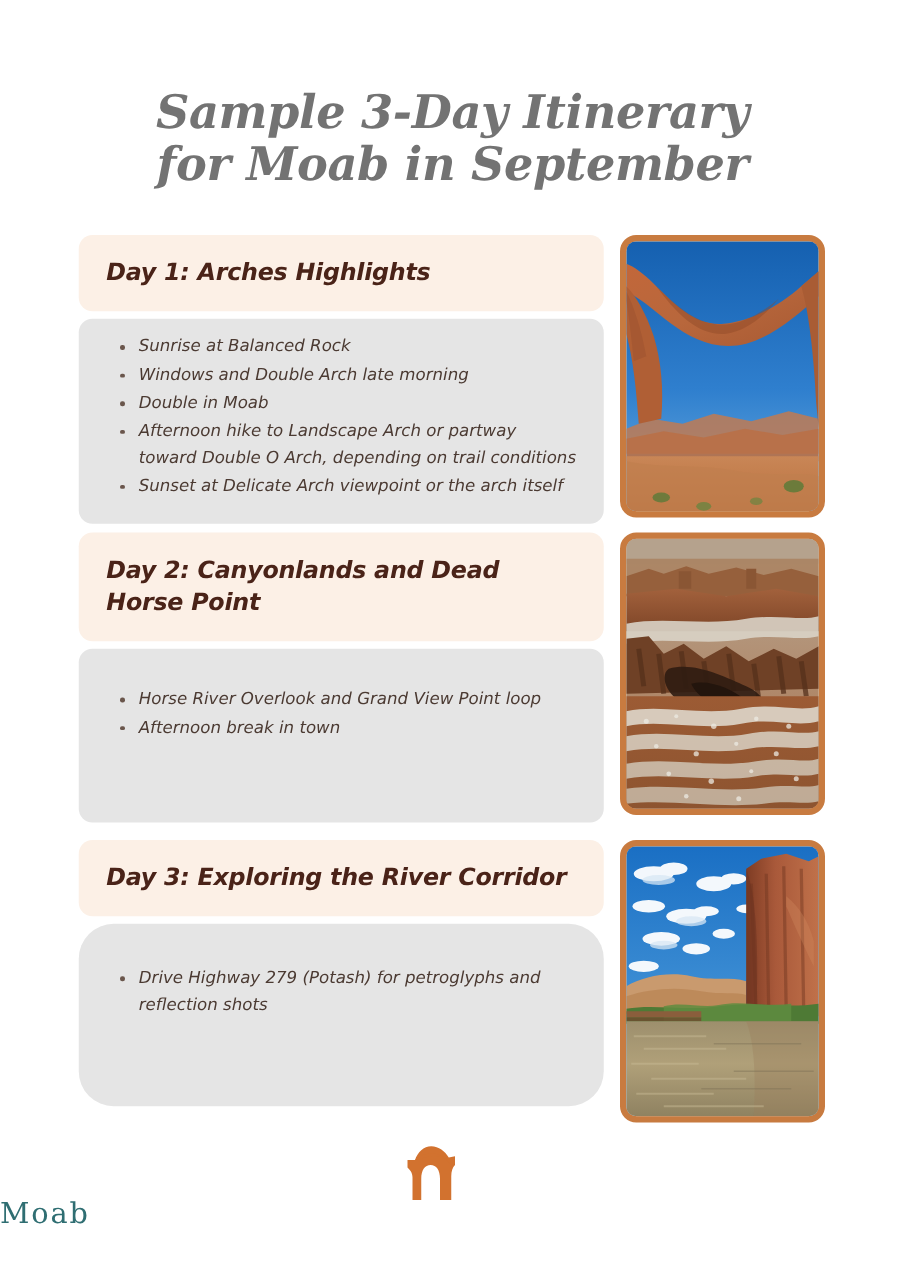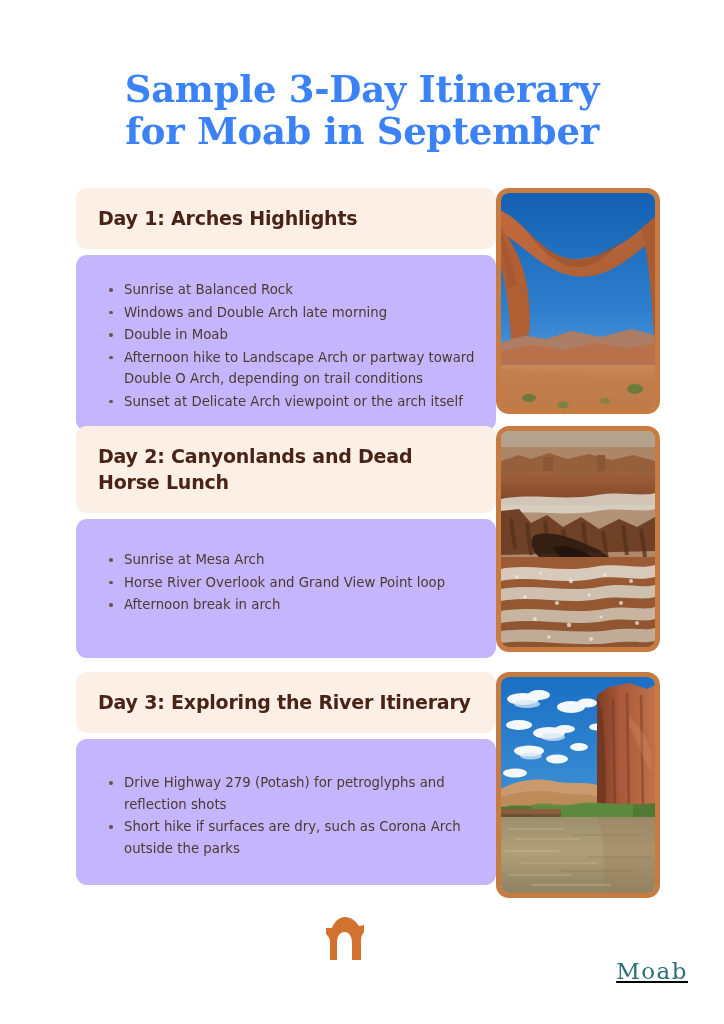--- a/index.html
+++ b/index.html
@@ -25,32 +25,34 @@
   .title-block {
     position: absolute;
     left: 0;
     top: 68px;
     width: 724px;
     text-align: center;
   }
   .title-line {
     font-family: "DejaVu Serif", serif;
     font-weight: 700;
+    font-style: italic;
     font-size: 37px;
     line-height: 42px;
     letter-spacing: -0.3px;
-    color: #3b82f6;
+    color: #737373;
     white-space: nowrap;
   }
 
   
   .section {
     position: absolute;
-    left: 76px;
+    left: 63px;
     width: 420px;
+    font-style: italic;
   }
   #section-0 { top: 188px; }
   #section-1 { top: 426px; }
   #section-2 { top: 672px; }
 
   .card-header {
     background: #FCF0E6;
     border-radius: 11px;
     padding: 17px 22px 18px 22px;
     box-sizing: border-box;
@@ -58,29 +60,29 @@
   .card-header-title {
     font-family: "DejaVu Sans", sans-serif;
     font-weight: 700;
     font-size: 19px;
     line-height: 26px;
     color: #4A2318;
     letter-spacing: -0.2px;
   }
 
   .card-body {
-    background: #c4b5fd;
+    background: #e5e5e5;
     border-radius: 11px;
     margin-top: 6px;
-    padding: 24px 20px 18px 20px;
+    padding: 12px 20px 18px 20px;
     box-sizing: border-box;
   }
   #section-0 .card-body { min-height: 147px; }
   #section-1 .card-body { min-height: 139px; padding-top: 30px; }
-  #section-2 .card-body { min-height: 146px; padding-top: 33px; }
+  #section-2 .card-body { min-height: 146px; padding-top: 33px; border-radius: 28px; }
 
   ul.bullets {
     margin: 0;
     padding: 0 0 0 26px;
     list-style: none;
   }
   ul.bullets li {
     position: relative;
     font-family: "DejaVu Sans", sans-serif;
     font-size: 13.3px;
@@ -116,22 +118,21 @@
   #photo-1 { top: 426px; }
   #photo-2 { top: 672px; }
   .photo svg { display: block; width: 100%; height: 100%; }
 
   
   .logo {
     position: absolute;
     left: 0;
     top: 912px;
     width: 688px;
-    text-align: right;
-    text-decoration: underline;
+    text-align: left;
   }
   .logo-mark {
     width: 52px;
     height: 48px;
     margin: 0 auto;
   }
   .logo-word {
     font-family: "DejaVu Serif", serif;
     font-size: 23px;
     letter-spacing: 1.5px;
@@ -159,39 +160,37 @@
         <li>Windows and Double Arch late morning</li>
         <li>Double in Moab</li>
         <li>Afternoon hike to Landscape Arch or partway toward Double O Arch, depending on trail conditions</li>
         <li>Sunset at Delicate Arch viewpoint or the arch itself</li>
       </ul>
     </div>
   </div>
 
   <div class="section" id="section-1">
     <div class="card-header">
-      <div class="card-header-title">Day 2: Canyonlands and Dead Horse Lunch</div>
+      <div class="card-header-title">Day 2: Canyonlands and Dead Horse Point</div>
     </div>
     <div class="card-body">
       <ul class="bullets">
-        <li>Sunrise at Mesa Arch</li>
         <li>Horse River Overlook and Grand View Point loop</li>
-        <li>Afternoon break in arch</li>
+        <li>Afternoon break in town</li>
       </ul>
     </div>
   </div>
 
   <div class="section" id="section-2">
     <div class="card-header">
-      <div class="card-header-title">Day 3: Exploring the River Itinerary</div>
+      <div class="card-header-title">Day 3: Exploring the River Corridor</div>
     </div>
     <div class="card-body">
       <ul class="bullets">
         <li>Drive Highway 279 (Potash) for petroglyphs and reflection shots</li>
-        <li>Short hike if surfaces are dry, such as Corona Arch outside the parks</li>
       </ul>
     </div>
   </div>
 
   <div class="photo" id="photo-0">
     <svg viewBox="0 0 154 216" preserveAspectRatio="xMidYMid slice">
       <defs>
         <linearGradient id="sky1" x1="0" y1="0" x2="0" y2="1">
           <stop offset="0%" stop-color="#1560b0"></stop>
           <stop offset="55%" stop-color="#2f7fce"></stop>

